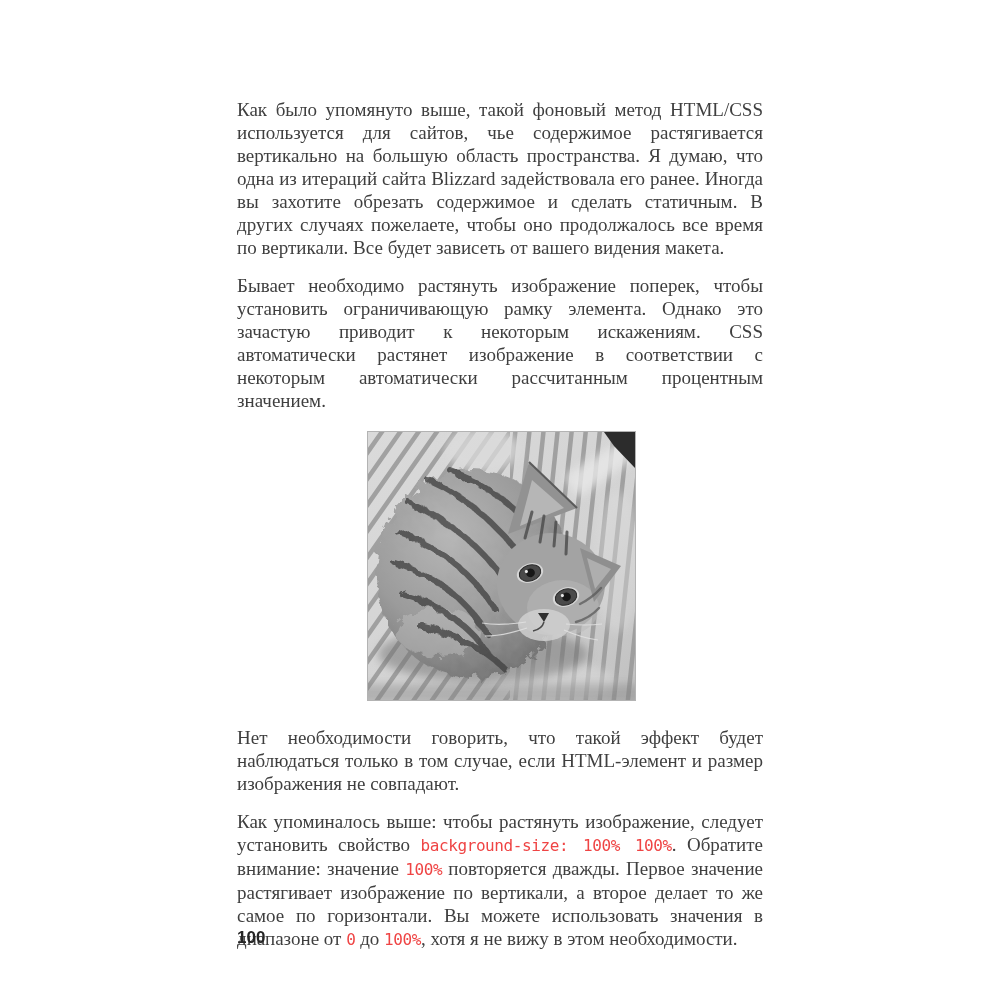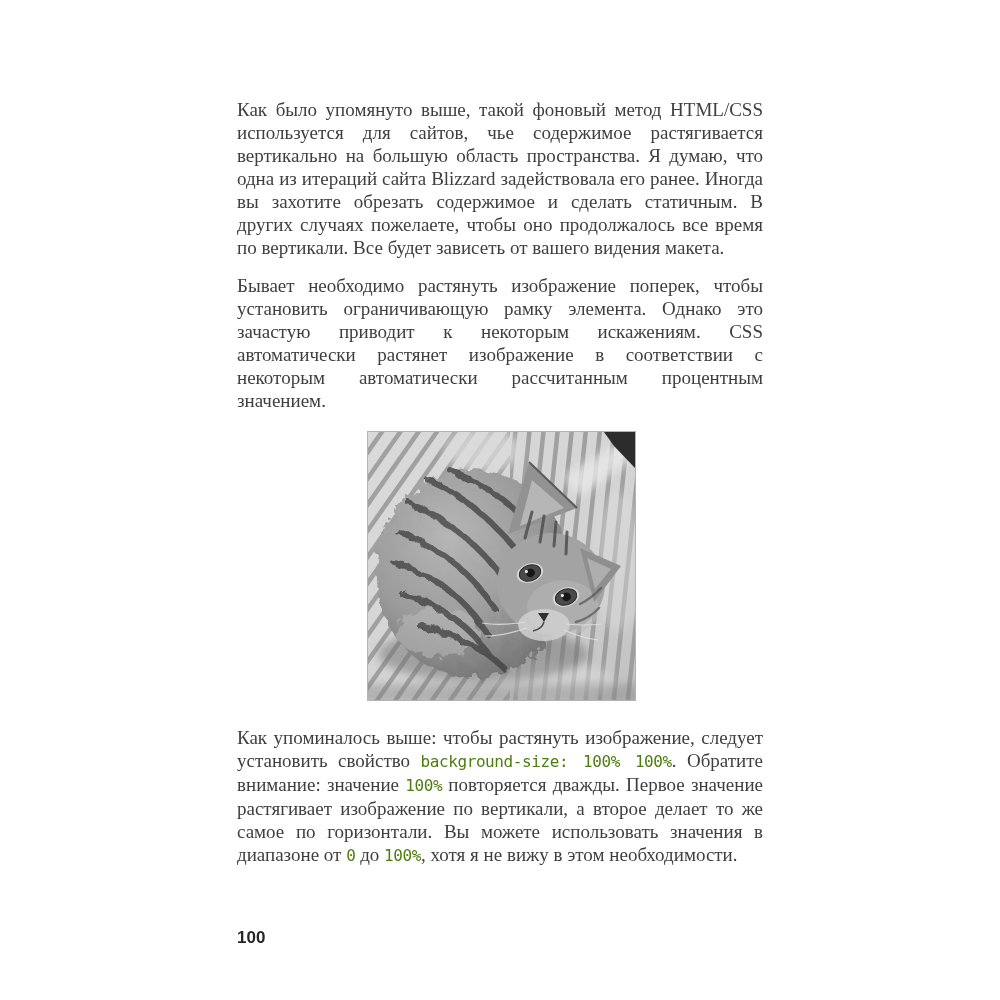--- a/index.html
+++ b/index.html
@@ -26,21 +26,21 @@
     font-size: 19px;
     line-height: 23px;
     color: #3f3f3f;
     text-align: justify;
     hyphens: auto;
     -webkit-hyphens: auto;
   }
   .text-column p code {
     font-family: "DejaVu Sans Mono", "Liberation Mono", monospace;
     font-size: 16px;
-    color: #4d7c0f;
+    color: #ef4444;
     letter-spacing: -0.4px;
     white-space: nowrap;
   }
   figure.photo {
     width: 267px;
     margin: 19px auto 25px auto;
     padding: 0;
     line-height: 0;
   }
   figure.photo svg {
@@ -185,20 +185,21 @@
               <path d="M159,196 q-24,8 -42,8"></path>
               <path d="M196,198 q18,8 34,10"></path>
               <path d="M198,192 q20,2 36,0"></path>
             </g>
           </g>
         </g>
       </svg>
     </figure>
 
     <div>
+        <p><span>Нет необходимости говорить, что такой эффект будет наблюдаться только в том случае, если HTML-элемент и размер изображения не совпадают.</span></p>
         <p><span>Как упоминалось выше: чтобы растянуть изображение, следует установить свойство </span><code>background-size: 100% 100%</code><span>. Обратите внимание: значение </span><code>100%</code><span> повторяется дважды. Первое значение растягивает изображение по вертикали, а второе делает то же самое по горизонтали. Вы можете использовать значения в диапазоне от </span><code>0</code><span> до </span><code>100%</code><span>, хотя я не вижу в этом необходимости.</span></p>
       </div>
 
   </div>
 
   <div class="page-number">100</div>
 
 </div>
 
 </body></html>

